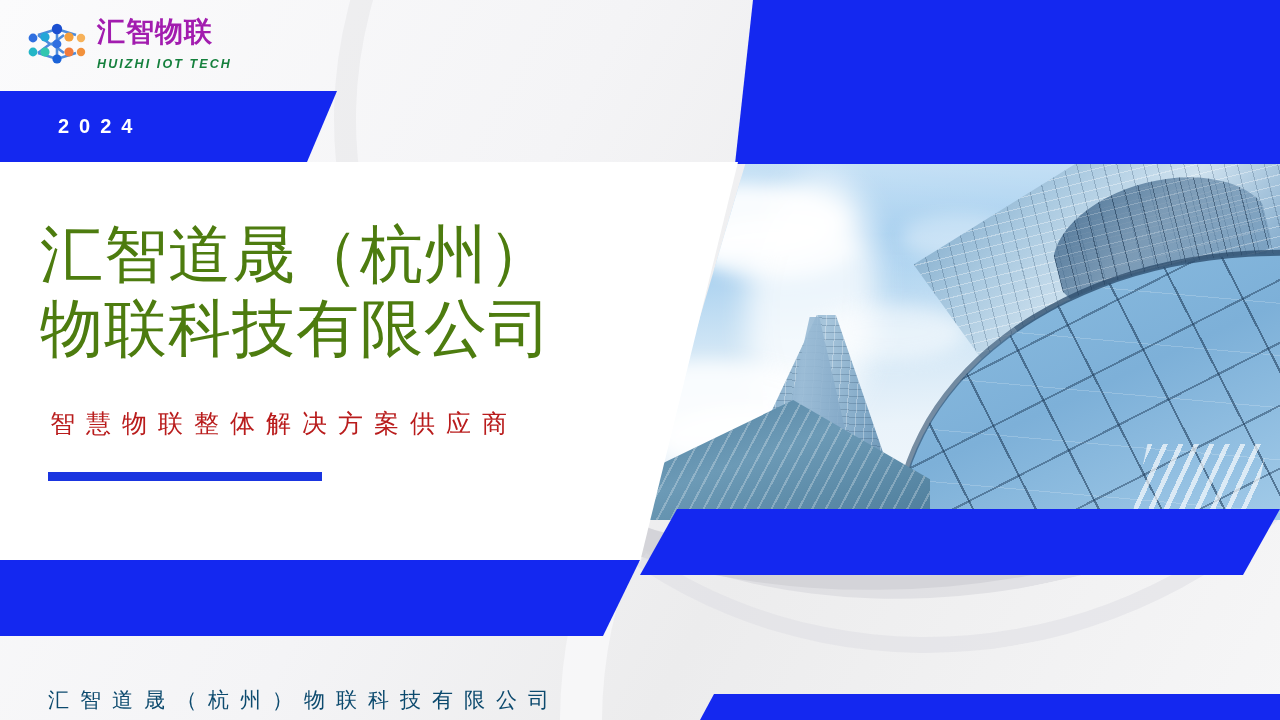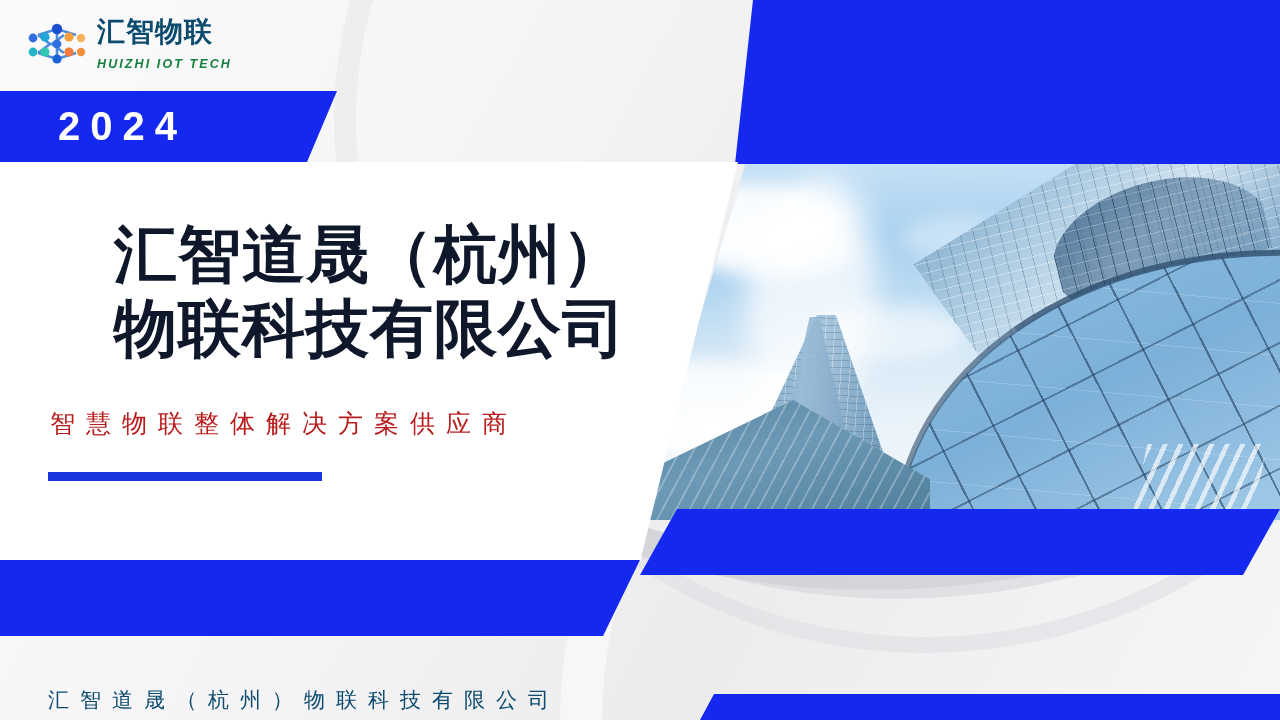--- a/index.html
+++ b/index.html
@@ -263,64 +263,63 @@
     left: 26px; top: 18px;
     display: flex;
     align-items: center;
     gap: 9px;
   }
   .logo-mark { width: 62px; height: 44px; display: block; }
   .logo-text { display: flex; flex-direction: column; line-height: 1; }
   .logo-cn {
     font-size: 28px;
     font-weight: bold;
-    color: #0c4a6e;
+    color: #a21caf;
     letter-spacing: 1px;
     font-family: "DejaVu Sans", sans-serif;
   }
   .logo-en {
     margin-top: 12px;
     font-size: 12.5px;
     font-weight: bold;
     font-style: italic;
     color: #15803d;
     letter-spacing: 2.1px;
     font-family: "Liberation Sans", sans-serif;
   }
 
   
   .year-label {
     margin-left: 58px;
     color: #ffffff;
-    font-size: 40px;
+    font-size: 20px;
     font-weight: bold;
     letter-spacing: 10px;
     font-family: "Liberation Sans", sans-serif;
     text-align: center;
   }
   .eyebrow {
     position: absolute;
     left: 50px; top: 178px;
     font-size: 23px;
     letter-spacing: 7.5px;
     color: #9b9b9f;
     font-family: "Liberation Sans", sans-serif;
   }
   .title {
     position: absolute;
     left: 40px; top: 218px;
     width: 660px;
     font-size: 63px;
-    font-weight: bold;
+    font-weight: normal;
     line-height: 1.18;
-    color: #0f172a;
+    color: #4d7c0f;
     letter-spacing: 1px;
     font-family: "DejaVu Sans", sans-serif;
     white-space: pre-line;
-    text-align: center;
   }
   .tagline {
     position: absolute;
     left: 50px; top: 407px;
     font-size: 25px;
     letter-spacing: 11px;
     color: #b91c1c;
     font-family: "DejaVu Sans", sans-serif;
   }
   .rule {

